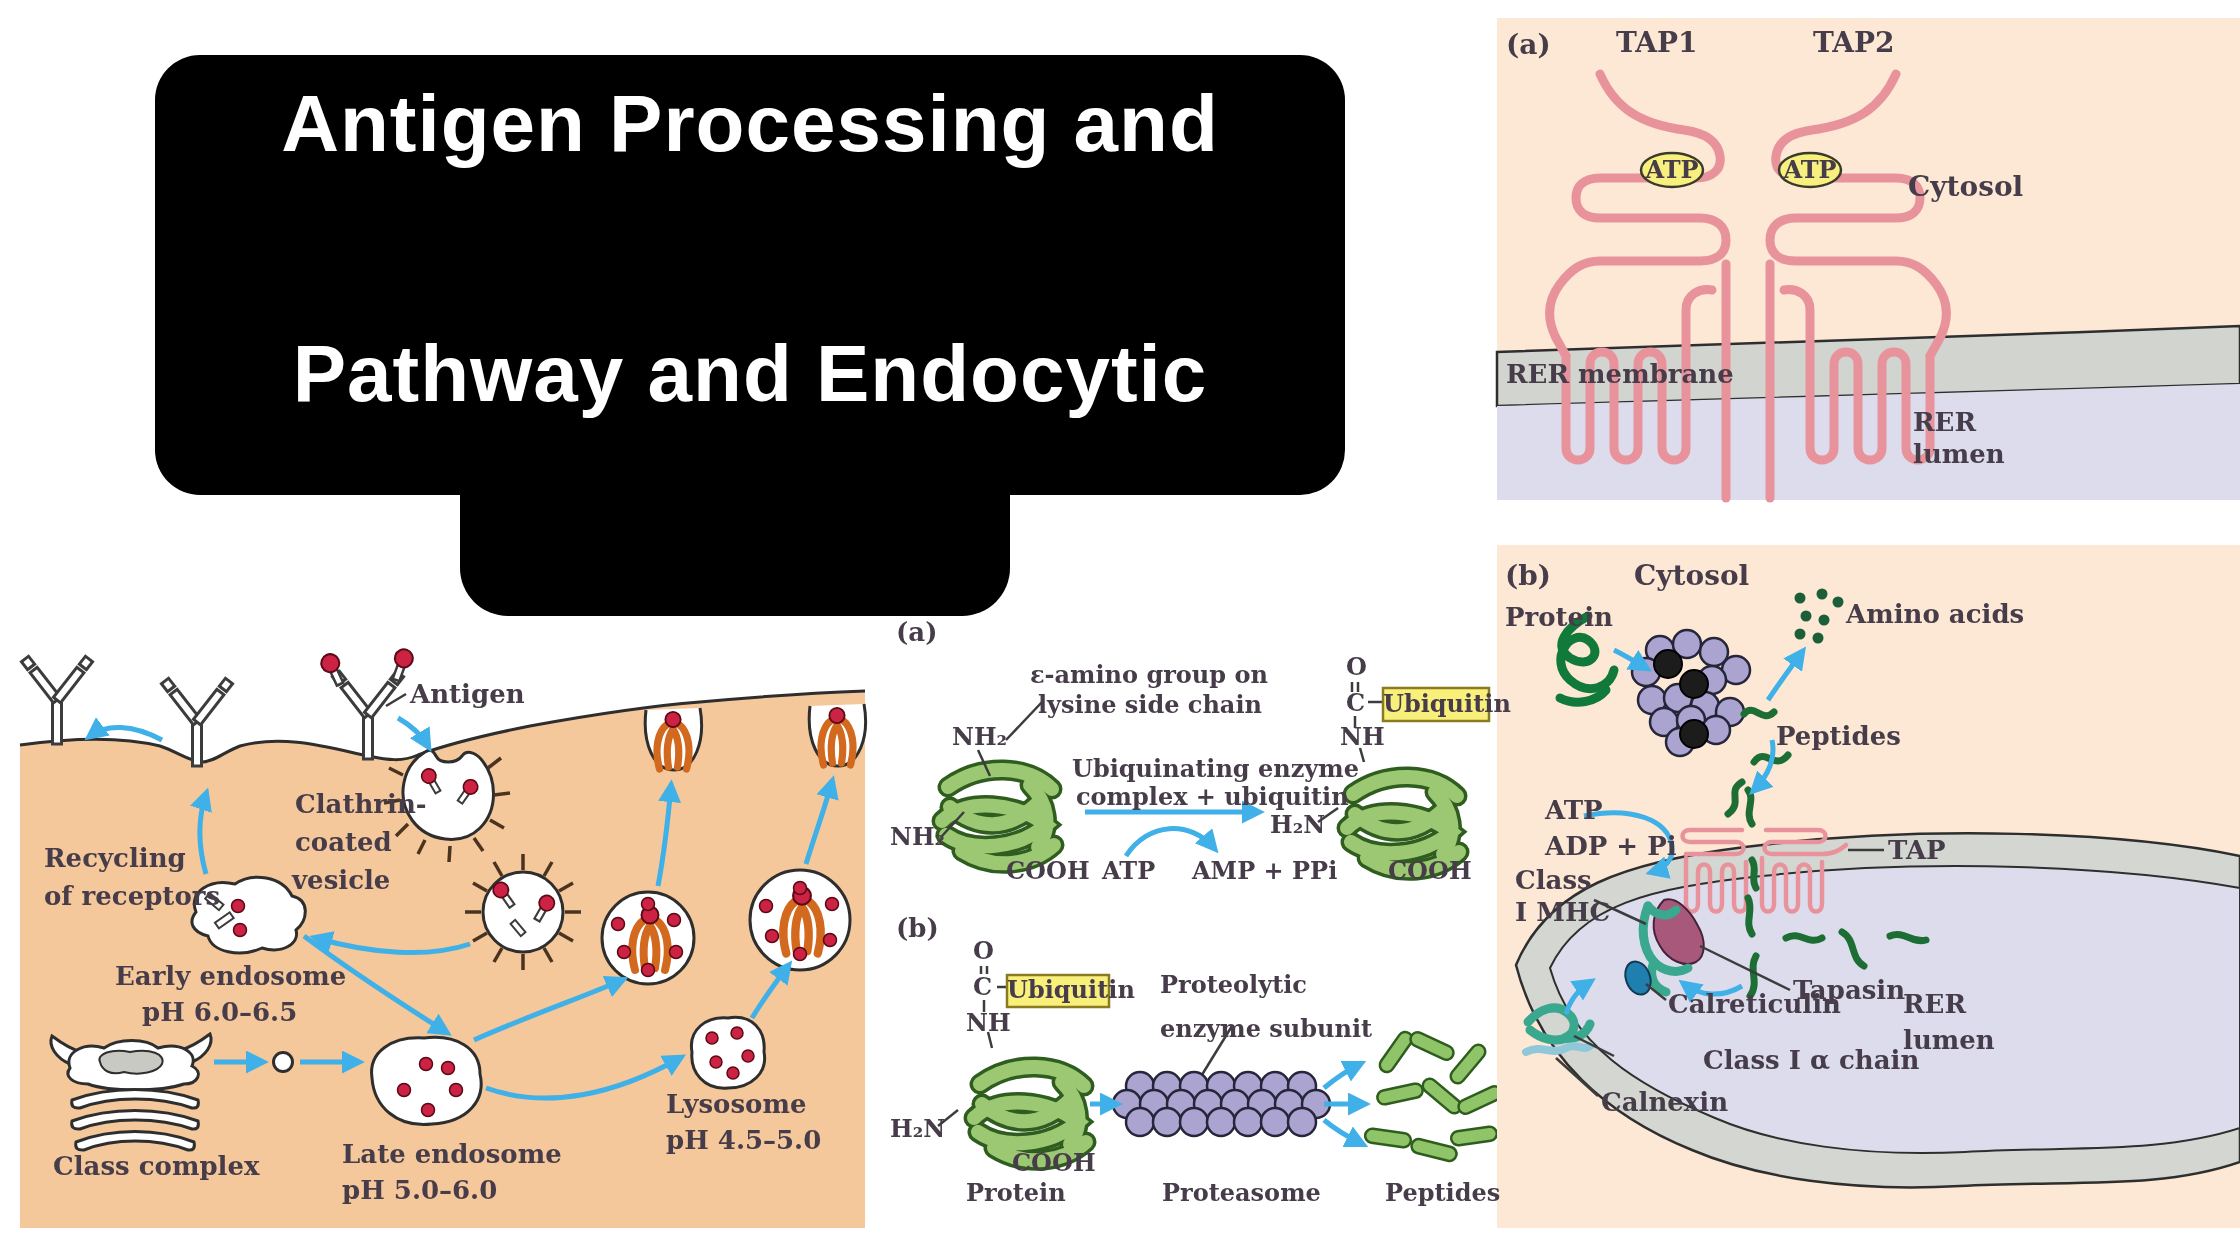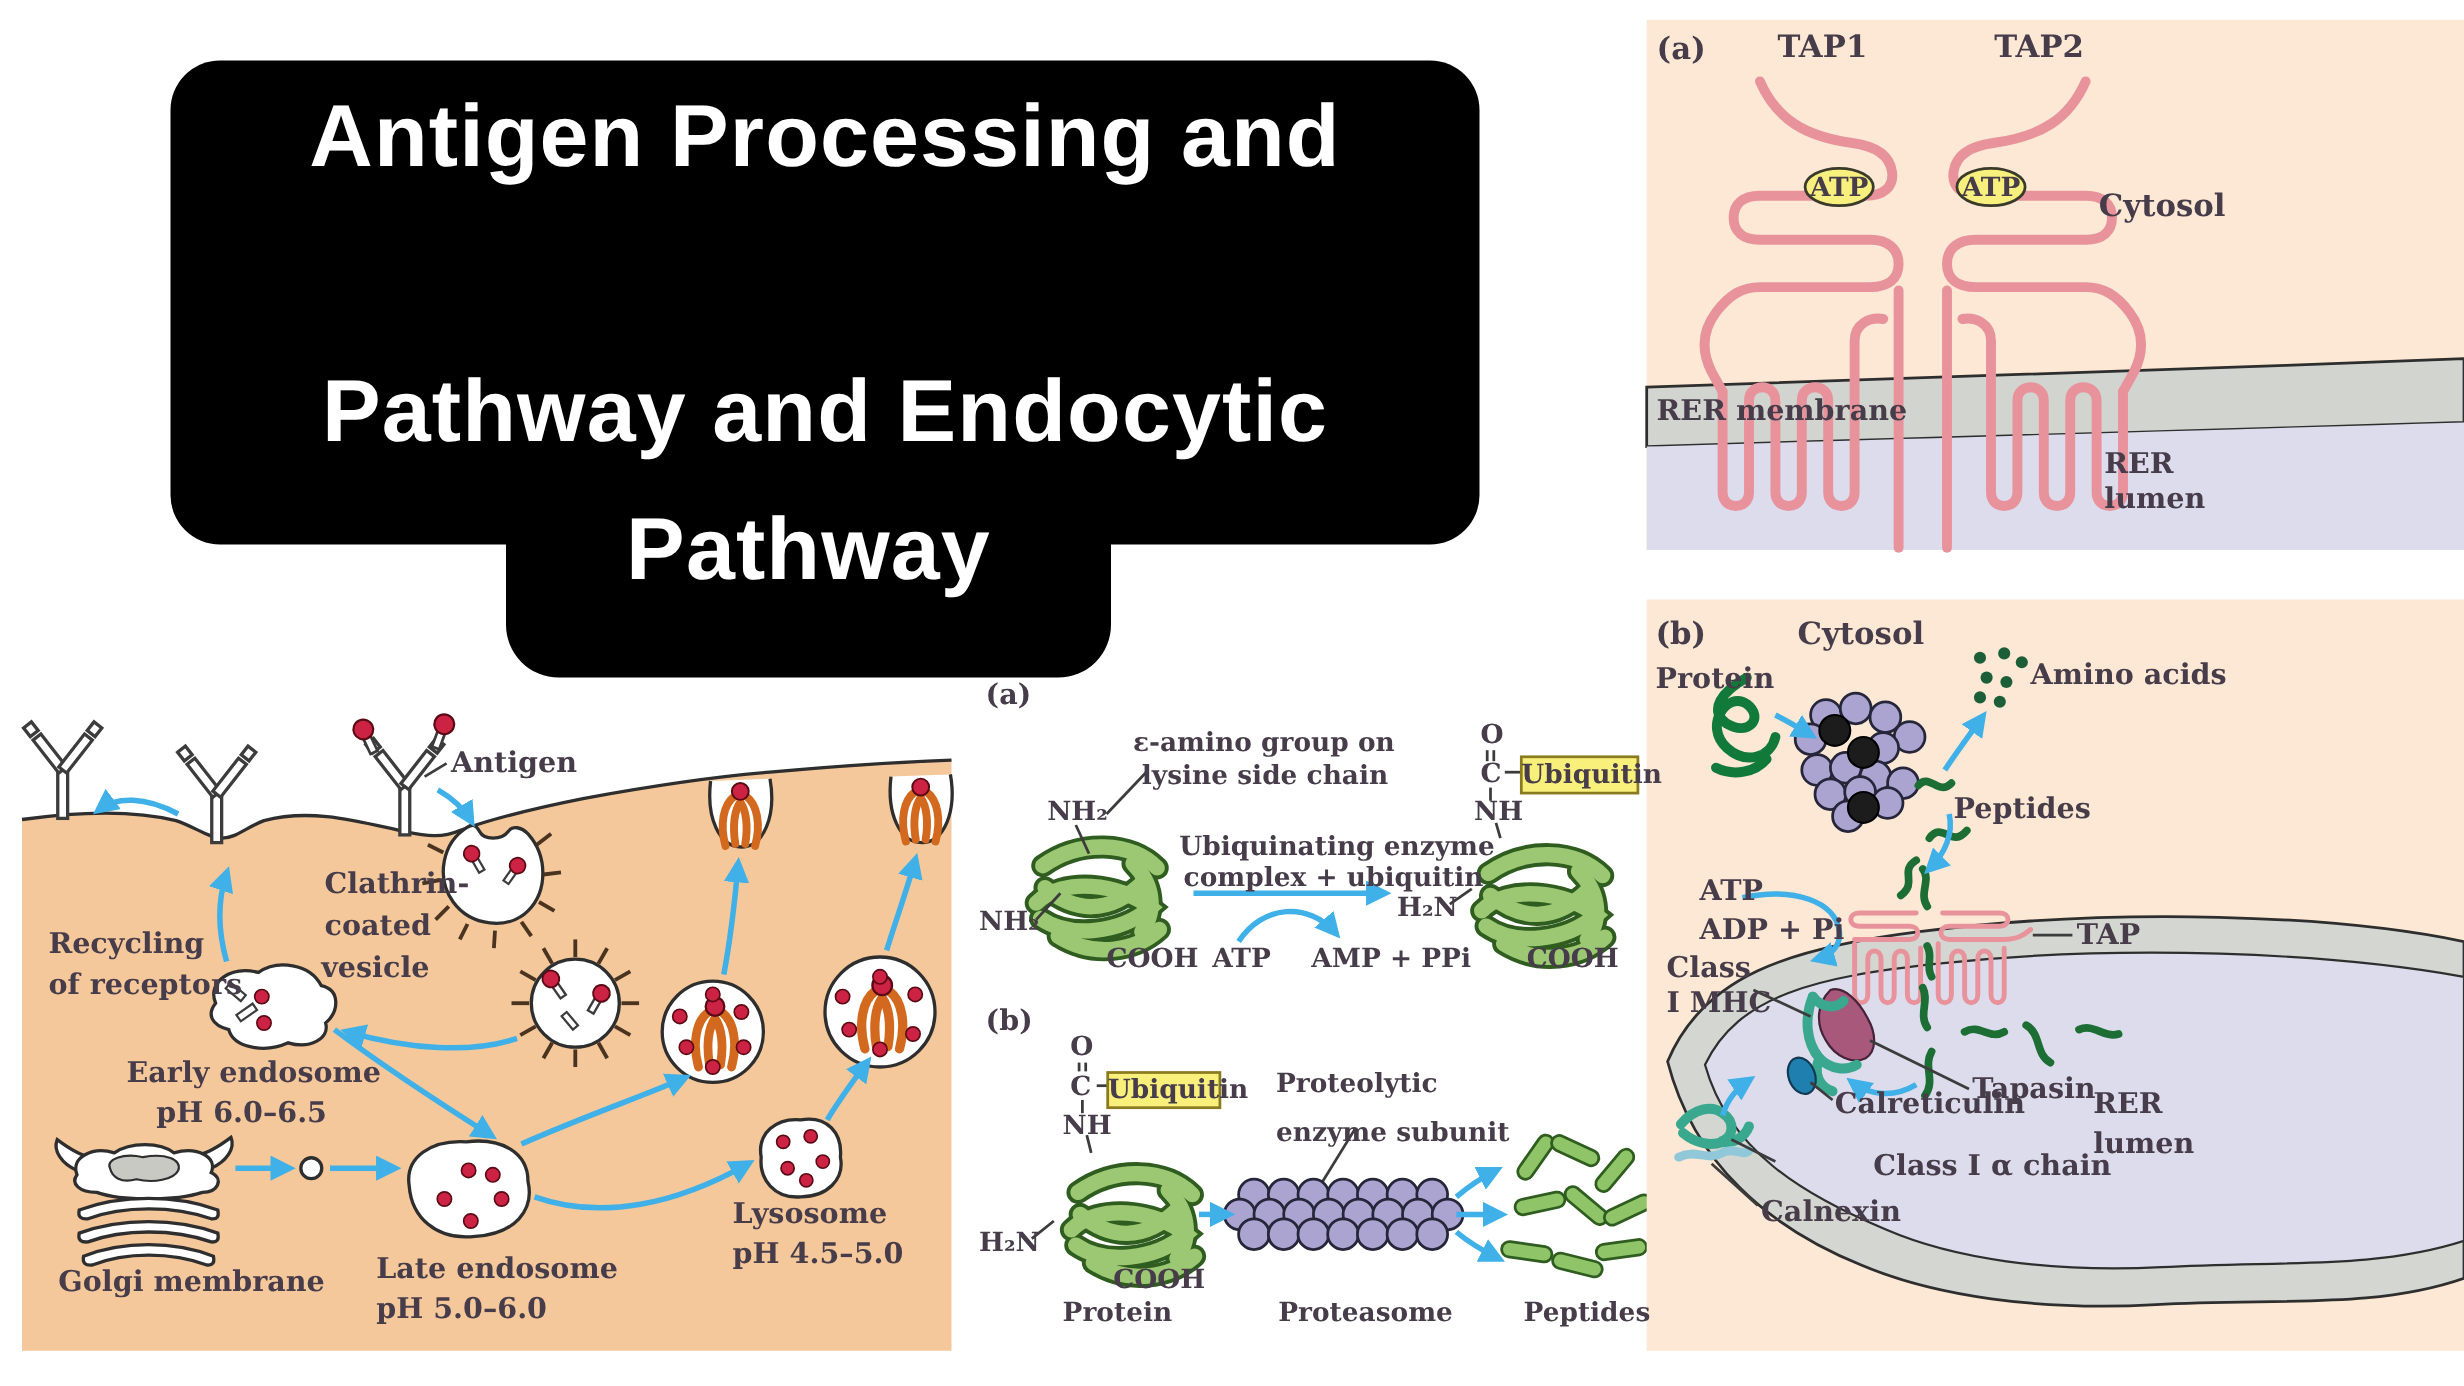--- a/index.html
+++ b/index.html
@@ -403,41 +403,40 @@
       <path d="M1614 1056 L1574 1036"></path>
       <path d="M1598 1096 L1556 1058"></path>
     </g>
   </g>
 </svg>
 
 <div class="tbox" style="left:155px;top:55px;width:1190px;height:440px;border-radius:45px;"></div>
 <div class="tbox" style="left:460px;top:400px;width:550px;height:216px;border-radius:0 0 48px 48px;"></div>
 <div class="tline" style="left:155px;top:78px;width:1190px;">Antigen Processing and</div>
 <div class="tline" style="left:155px;top:328px;width:1190px;">Pathway and Endocytic</div>
-<div class="tline" style="left:460px;top:453px;width:550px;">Pathway</div>
 
 <div class="lbl s28" style="left:1506px;top:30px;">(a)</div>
 <div class="lbl s28" style="left:1616px;top:28px;">TAP1</div>
 <div class="lbl s28" style="left:1813px;top:28px;">TAP2</div>
 <div class="lbl s24 ctr" style="left:1642px;top:157px;width:60px;">ATP</div>
 <div class="lbl s24 ctr" style="left:1780px;top:157px;width:60px;">ATP</div>
 <div class="lbl s28" style="left:1908px;top:172px;">Cytosol</div>
 <div class="lbl" style="left:1506px;top:360px;">RER membrane</div>
 <div class="lbl" style="left:1913px;top:408px;">RER</div>
 <div class="lbl" style="left:1913px;top:440px;">lumen</div>
 
 <div class="lbl" style="left:410px;top:680px;">Antigen</div>
 <div class="lbl" style="left:295px;top:790px;">Clathrin-</div>
 <div class="lbl" style="left:295px;top:828px;">coated</div>
 <div class="lbl" style="left:292px;top:866px;">vesicle</div>
 <div class="lbl" style="left:44px;top:844px;">Recycling</div>
 <div class="lbl" style="left:44px;top:882px;">of receptors</div>
 <div class="lbl" style="left:115px;top:962px;">Early endosome</div>
 <div class="lbl" style="left:142px;top:998px;">pH 6.0–6.5</div>
-<div class="lbl" style="left:53px;top:1152px;">Golgi membrane</div>
+<div class="lbl" style="left:53px;top:1152px;">Class complex</div>
 <div class="lbl" style="left:342px;top:1140px;">Late endosome</div>
 <div class="lbl" style="left:342px;top:1176px;">pH 5.0–6.0</div>
 <div class="lbl" style="left:666px;top:1090px;">Lysosome</div>
 <div class="lbl" style="left:666px;top:1126px;text-align:right;">pH 4.5–5.0</div>
 
 <div class="lbl" style="left:896px;top:618px;">(a)</div>
 <div class="lbl s24" style="left:1030px;top:662px;">ε-amino group on</div>
 <div class="lbl s24" style="left:1038px;top:692px;">lysine side chain</div>
 <div class="lbl s24" style="left:952px;top:724px;">NH₂</div>
 <div class="lbl s24" style="left:890px;top:824px;">NH₂</div>

